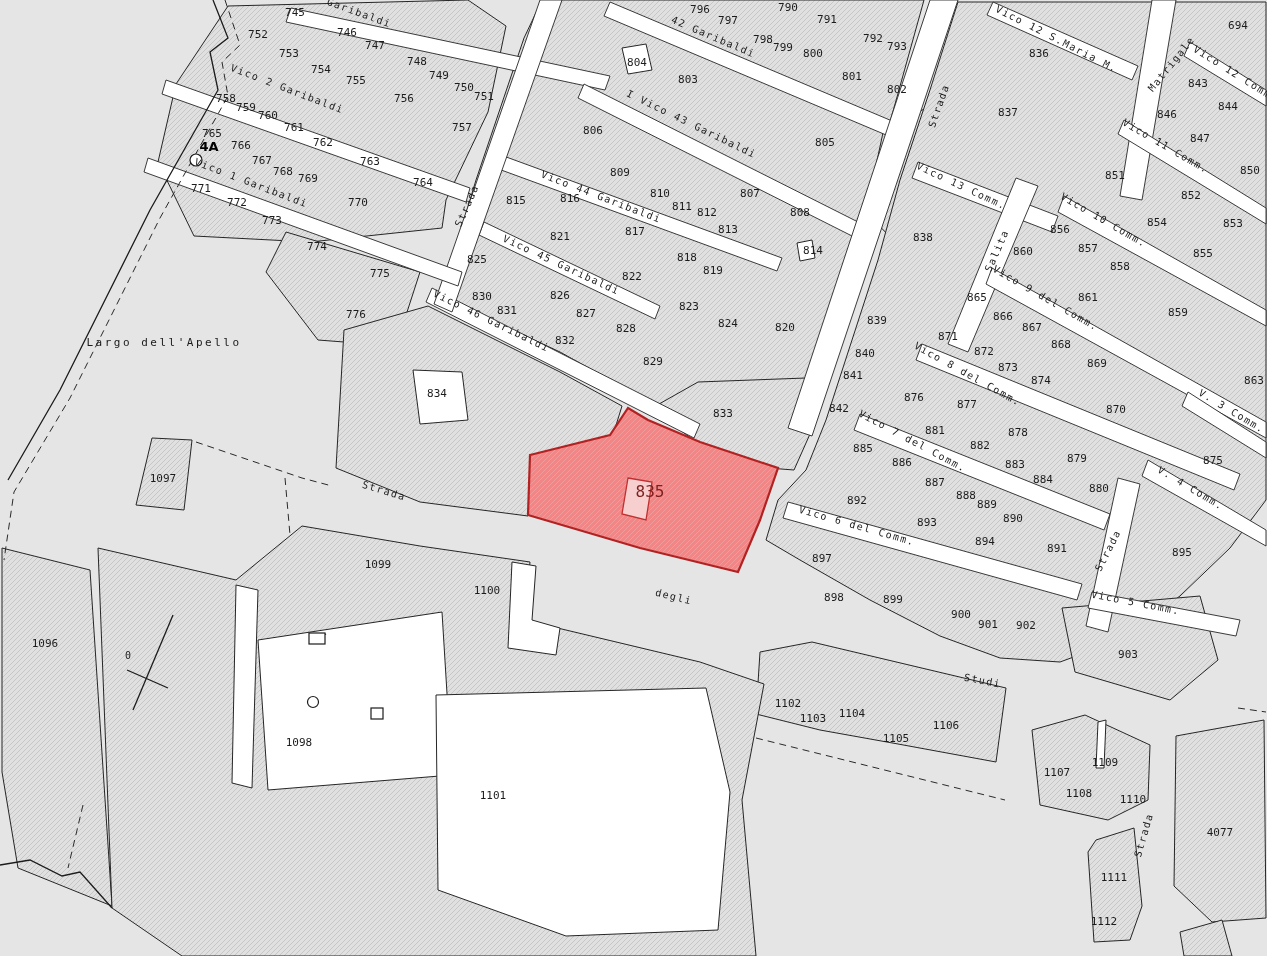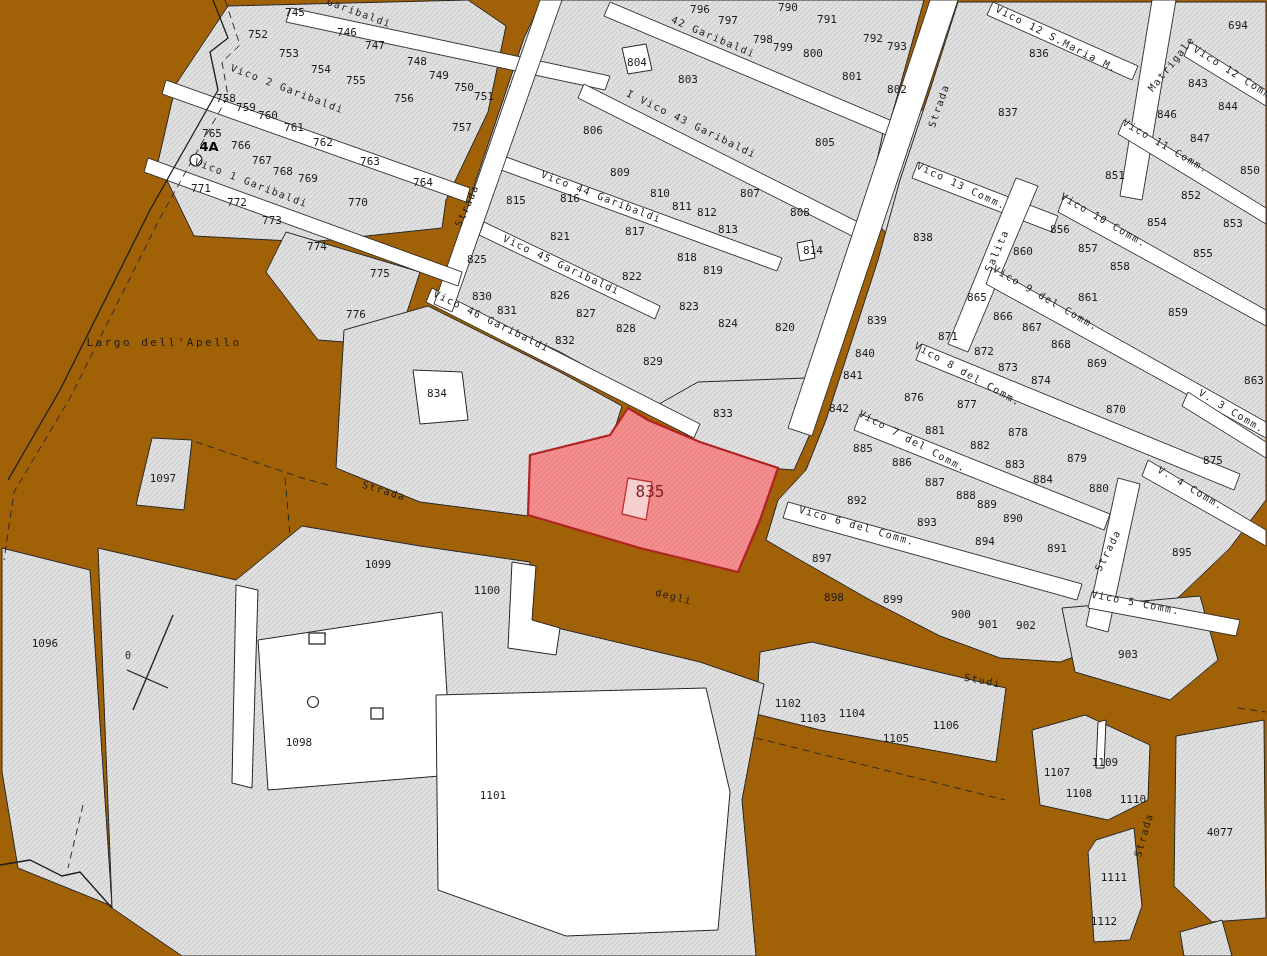--- a/index.html
+++ b/index.html
@@ -1,16 +1,16 @@
 <!DOCTYPE html>
 <html><head>
 <meta charset="utf-8">
 <style>
   html,body{margin:0;padding:0;background:#ffffff;}
-  #stage{position:relative;width:1267px;height:956px;background:#a16207;overflow:hidden;}
+  #stage{position:relative;width:1267px;height:956px;background:#e5e5e5;overflow:hidden;}
   svg{display:block;}
   .block{fill:url(#hatch);stroke:#262626;stroke-width:1;}
   .hole{fill:#ffffff;stroke:#262626;stroke-width:1;}
   .street{fill:#ffffff;stroke:#262626;stroke-width:0.9;}
   .hl{fill:url(#hatchRed);stroke:#b22222;stroke-width:2.2;}
   .hl-inner{fill:#f8cfcf;stroke:#c03030;stroke-width:1.3;}
   .solid{fill:none;stroke:#1c1c1c;stroke-width:1.3;}
   .dashed{fill:none;stroke:#2a2a2a;stroke-width:1;stroke-dasharray:7 5;}
   .sym{fill:#ffffff;stroke:#1c1c1c;stroke-width:1.2;}
   .plabel{font-family:"DejaVu Sans Mono",monospace;font-size:11px;fill:#1c1c1c;}

